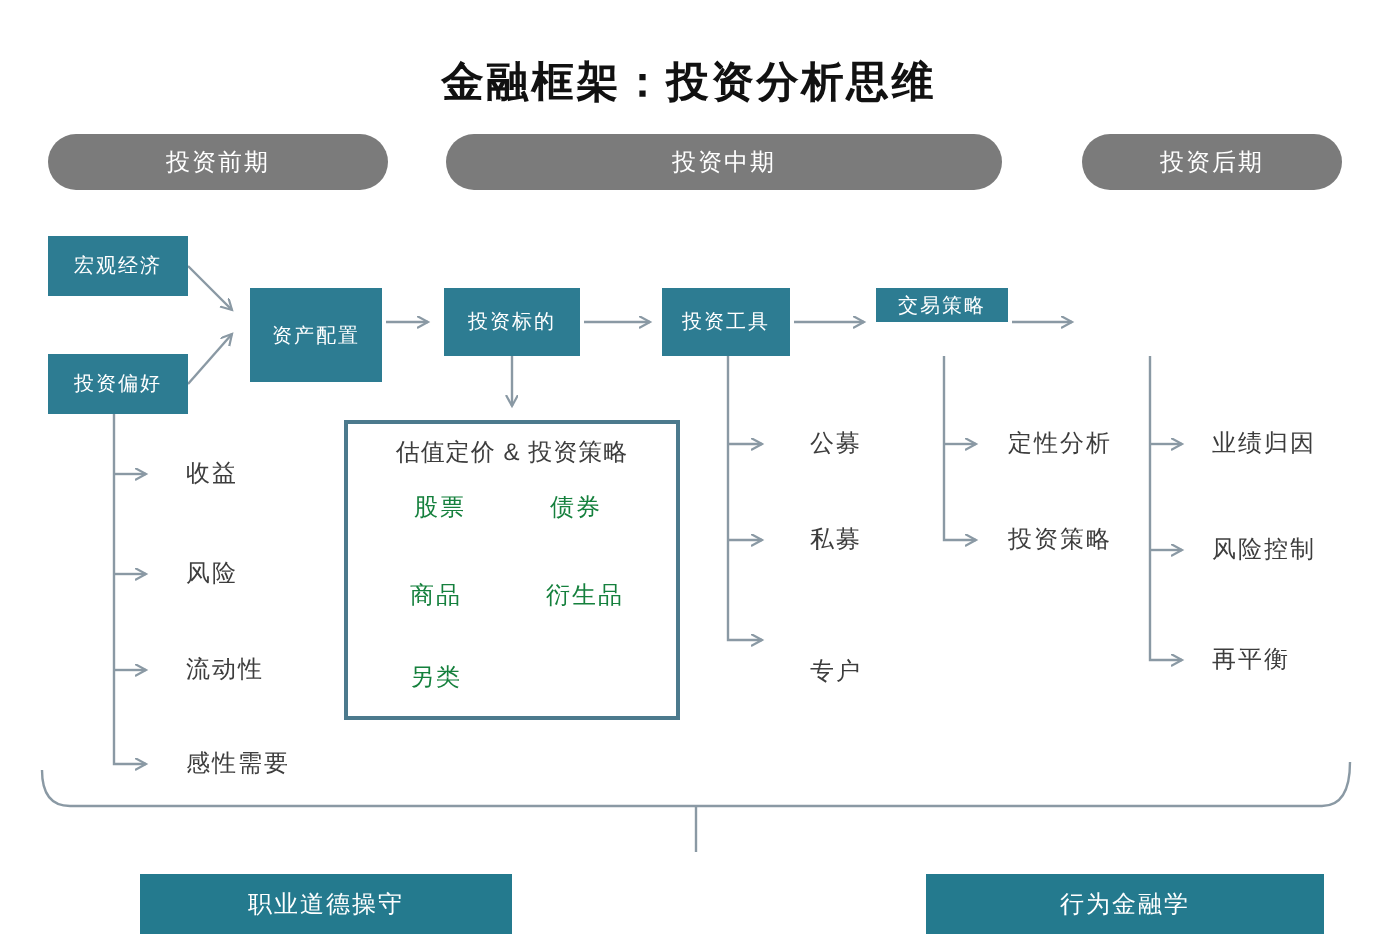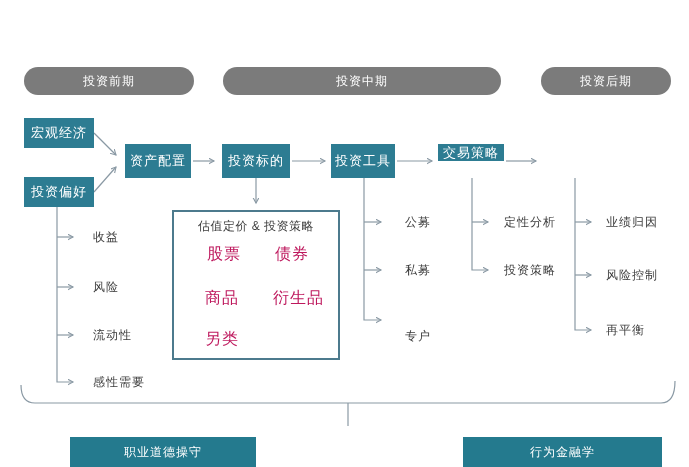--- a/index.html
+++ b/index.html
@@ -13,47 +13,47 @@
     letter-spacing:1.5px;
   }
   .phase {
     position:absolute; top:67px; height:28px; background:#7b7b7b;
     color:#fff; font-size:12px; display:flex; align-items:center; justify-content:center;
     letter-spacing:1px;
     border-radius:14px;
   }
   .p1{left:24px;width:170px} .p2{left:223px;width:278px} .p3{left:541px;width:130px}
   .node {
-    position:absolute; background:#2d7c92; color:#fff; font-size:13px;
+    position:absolute; background:#2d7c92; color:#fff; font-size:10px;
     display:flex; align-items:center; justify-content:center; letter-spacing:1px;
   }
   .n-macro{left:24px;top:118px;width:70px;height:30px}
   .n-pref{left:24px;top:177px;width:70px;height:30px}
-  .n-alloc{left:125px;top:144px;width:66px;height:34px}
+  .n-alloc{left:125px;top:144px;width:66px;height:47px}
   .n-target{left:222px;top:144px;width:68px;height:34px}
   .n-tool{left:331px;top:144px;width:64px;height:34px}
   .n-trade{left:438px;top:144px;width:66px;height:17px}
   .n-track{left:542px;top:144px;width:68px;height:34px}
   .lbl {
     position:absolute; font-size:12px; color:#3d3d3d; white-space:nowrap;
     transform:translateY(-50%); letter-spacing:1px;
   }
   .pf1{left:93px;top:237px} .pf2{left:93px;top:287px} .pf3{left:93px;top:335px} .pf4{left:93px;top:382px}
   .tl1{left:405px;top:222px} .tl2{left:405px;top:270px} .tl3{left:405px;top:336px}
   .st1{left:504px;top:222px} .st2{left:504px;top:270px}
   .tr1{left:606px;top:222px} .tr2{left:606px;top:275px} .tr3{left:606px;top:330px}
   .vbox {
     position:absolute; left:172px; top:210px; width:168px; height:150px;
     border:2px solid #4c7a8d; background:#fff; box-sizing:border-box;padding-left:12px;
   }
   .vbox-title {
     position:absolute; top:6px; left:0; width:100%; text-align:center;
     font-size:12px; color:#3d3d3d; letter-spacing:0.5px;
   }
-  .vitem { position:absolute; font-size:16px; color:#be185d; transform:translateY(-50%); letter-spacing:1px; }
+  .vitem { position:absolute; font-size:12px; color:#15803d; transform:translateY(-50%); letter-spacing:1px; }
   .vi1{left:33px;top:42px} .vi2{left:101px;top:42px}
   .vi3{left:31px;top:86px} .vi4{left:99px;top:86px}
   .vi5{left:31px;top:127px}
   .foundation {
     position:absolute; top:437px; height:30px; background:#247a8e;
     color:#fff; font-size:12px; display:flex; align-items:center; justify-content:center;
     letter-spacing:1px;
     font-family:Liberation Serif, serif;
   }
   .f1{left:70px;width:186px} .f2{left:268px;width:178px} .f3{left:463px;width:199px}
@@ -96,20 +96,21 @@
 
       <path d="M575,178 V330 H591" marker-end="url(#arw)"></path>
       <path d="M575,222 H591" marker-end="url(#arw)"></path>
       <path d="M575,275 H591" marker-end="url(#arw)"></path>
 
       <path d="M21,385 Q21,403 35,403 H661 Q675,403 675,381"></path>
       <path d="M348,403 V426"></path>
     </g>
   </svg>
 
+  <h1 class="title">金融框架：投资分析思维</h1>
 
   <div class="phase p1">投资前期</div>
   <div class="phase p2">投资中期</div>
   <div class="phase p3">投资后期</div>
 
   <div class="node n-macro">宏观经济</div>
   <div class="node n-pref">投资偏好</div>
 
   <div class="node n-alloc">资产配置</div>
   <div class="node n-target">投资标的</div>

